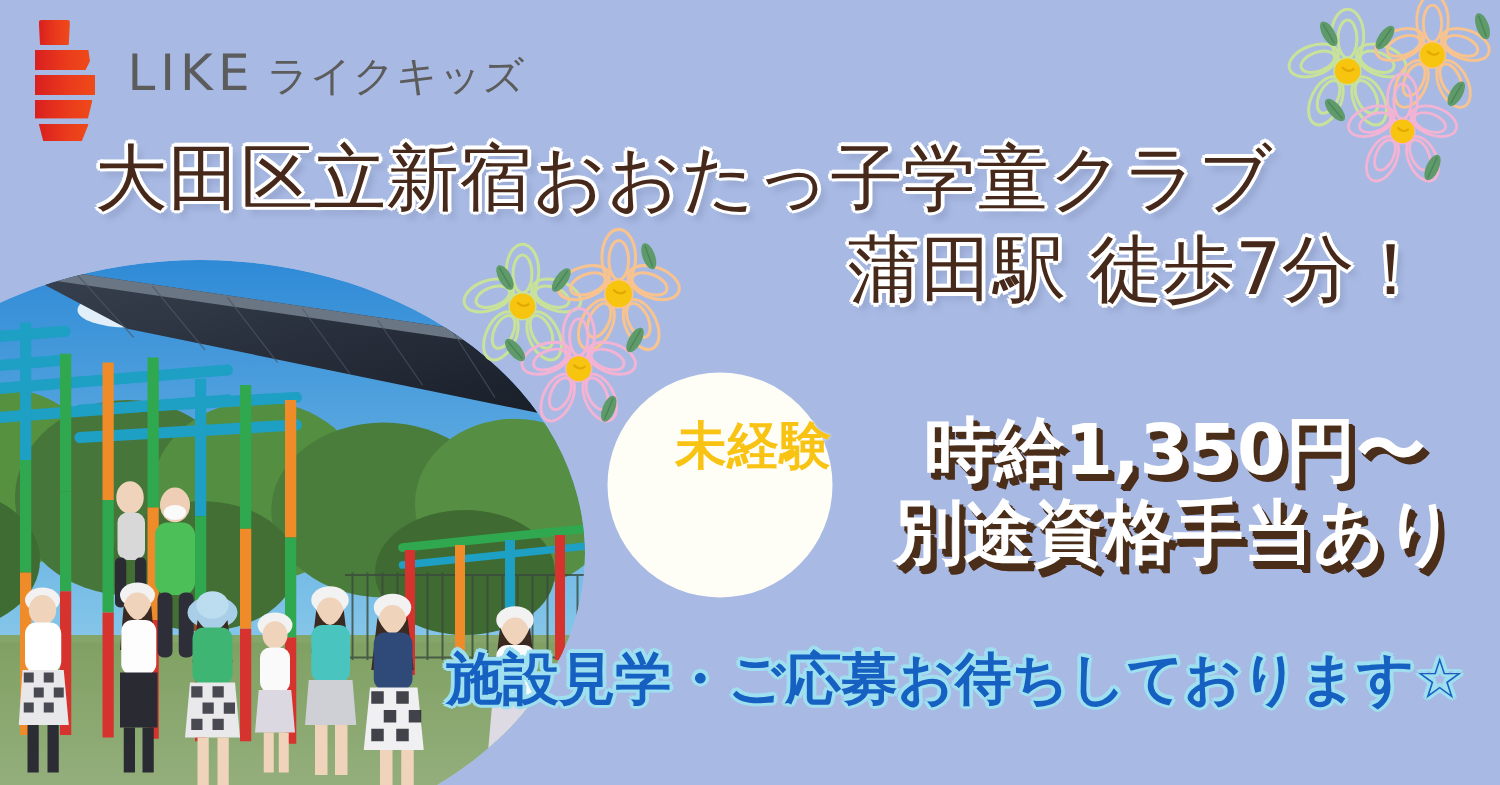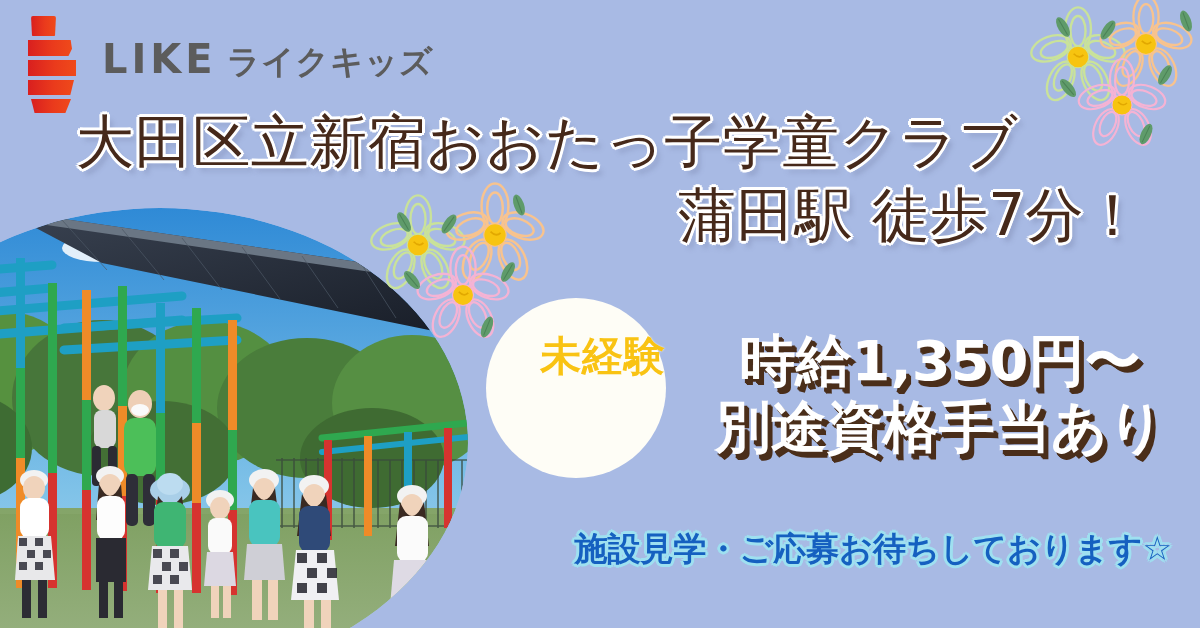--- a/index.html
+++ b/index.html
@@ -30,21 +30,21 @@
        clip-path:polygon(0 0,100% 0,96% 100%,4% 100%);}
   .lb2{left:2px;  top:26px; width:44px; height:16px;
        clip-path:polygon(0 0,97% 0,100% 55%,92% 100%,0 100%);}
   .lb3{left:2px;  top:46px; width:48px; height:16px;
        clip-path:polygon(0 0,100% 0,100% 100%,0 100%);}
   .lb4{left:2px;  top:66px; width:46px; height:15px;
        clip-path:polygon(0 0,100% 0,92% 100%,0 100%);}
   .lb5{left:5px;  top:85px; width:40px; height:14px;
        clip-path:polygon(0 0,100% 0,86% 100%,9% 100%);}
   .logo-text{
-    font-size:40px;font-weight:700;color:#5c5c5c;letter-spacing:.10em;
+    font-size:40px;font-weight:400;color:#5c5c5c;letter-spacing:.10em;
     line-height:1;white-space:nowrap;font-family:"DejaVu Sans","Liberation Sans",sans-serif;
   }
   .logo-text .jp{font-size:33px;letter-spacing:.02em;margin-left:10px;}
 
   
   .headline{
     position:absolute;left:0;top:112px;width:1200px;
     font-weight:400;color:#46291a;font-size:58px;line-height:1.06;
     letter-spacing:.005em;
     text-shadow:
@@ -74,23 +74,23 @@
   
   .wage{
     position:absolute;left:690px;top:328px;width:500px;
     text-align:center;color:#ffffff;font-weight:900;
     font-size:56px;line-height:1.18;white-space:nowrap;
     text-shadow:4px 5px 0 #4a2e1a, 5px 6px 0 #4a2e1a, 3px 4px 0 #4a2e1a;
   }
 
   
   .bottom-line{
-    position:absolute;left:0;top:532px;width:1200px;
+    position:absolute;left:0;top:520px;width:1200px;
     text-align:right;padding-right:28px;box-sizing:border-box;
-    color:#1560c0;font-weight:900;font-size:33px;line-height:1;
+    color:#1560c0;font-weight:900;font-size:45px;line-height:1;
     white-space:nowrap;
     text-shadow:
       -2px -2px 0 #9fe0f0, 2px -2px 0 #9fe0f0, -2px 2px 0 #9fe0f0, 2px 2px 0 #9fe0f0,
       0 -3px 0 #9fe0f0, 0 3px 0 #9fe0f0, -3px 0 0 #9fe0f0, 3px 0 0 #9fe0f0;
   }
 
   
   .flowers{position:absolute;left:0;top:0;width:1200px;height:628px;pointer-events:none;}
 </style>
 </head>

